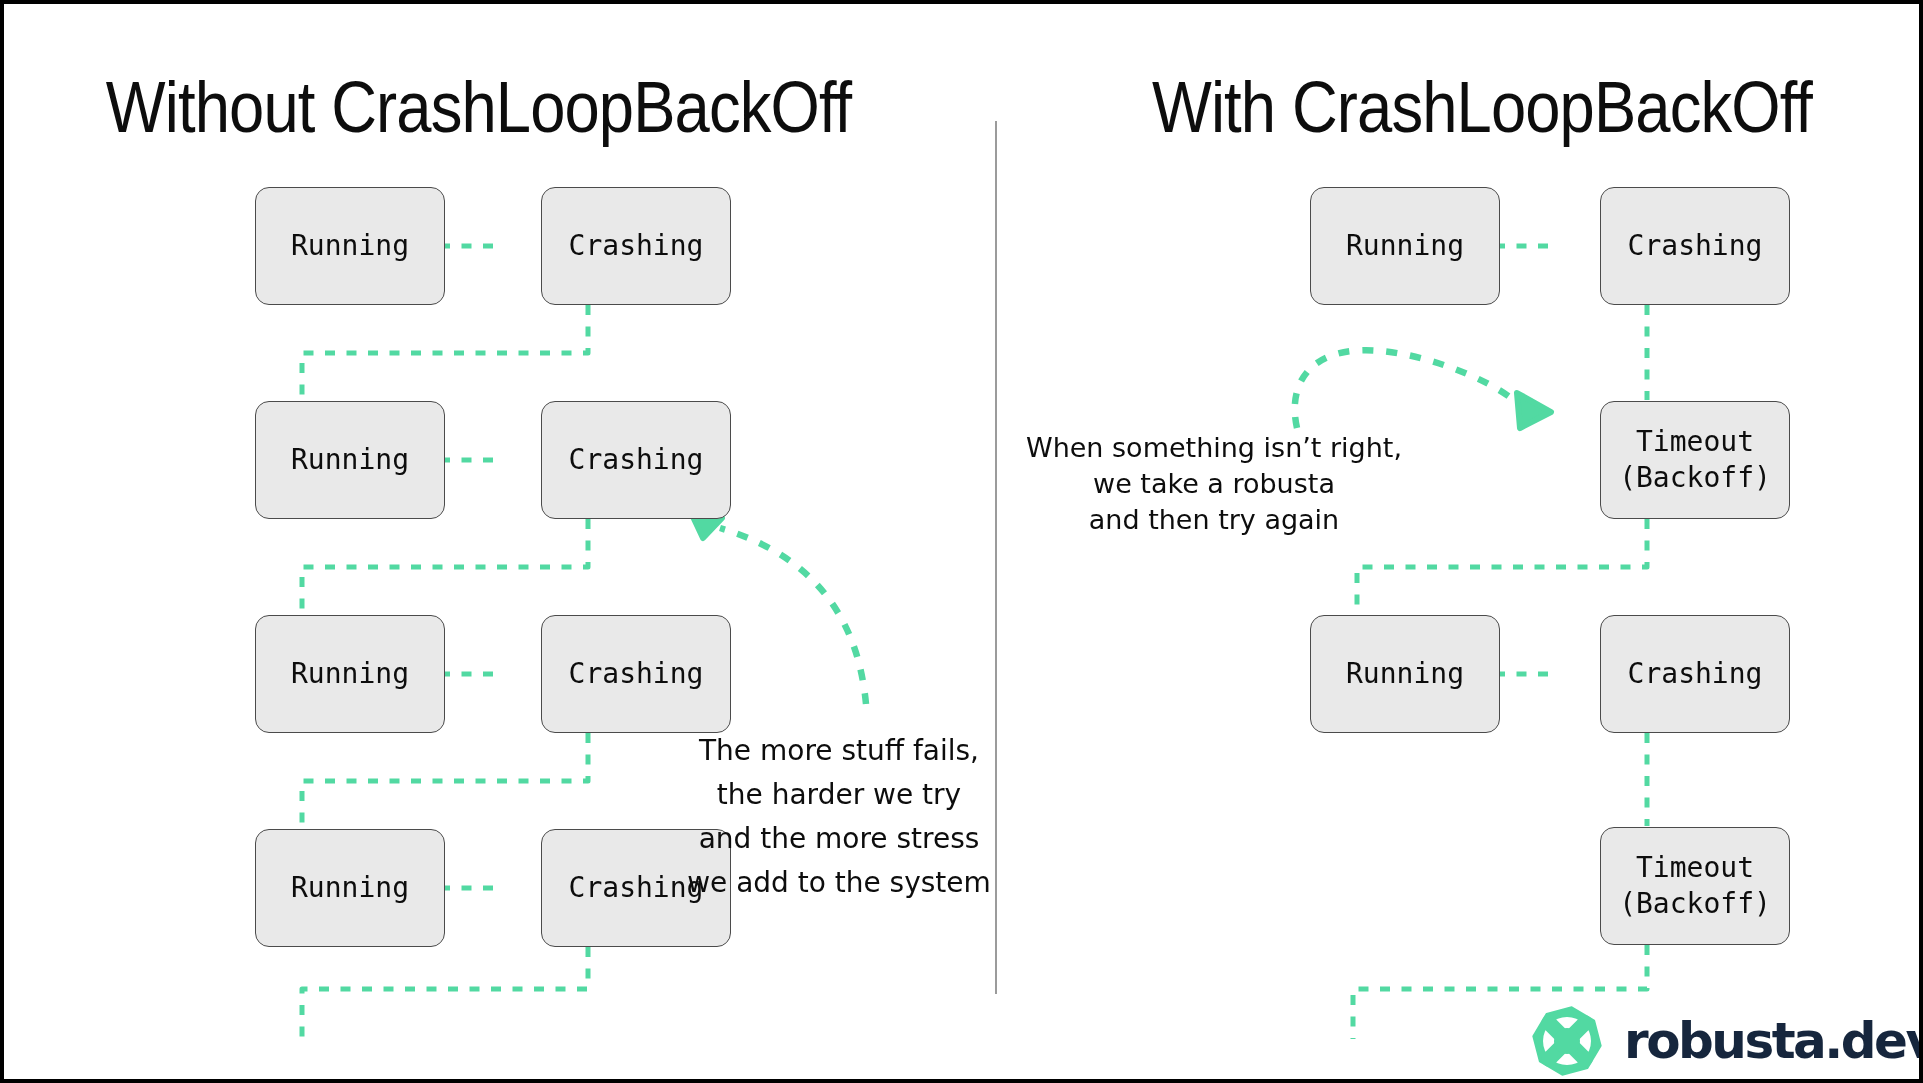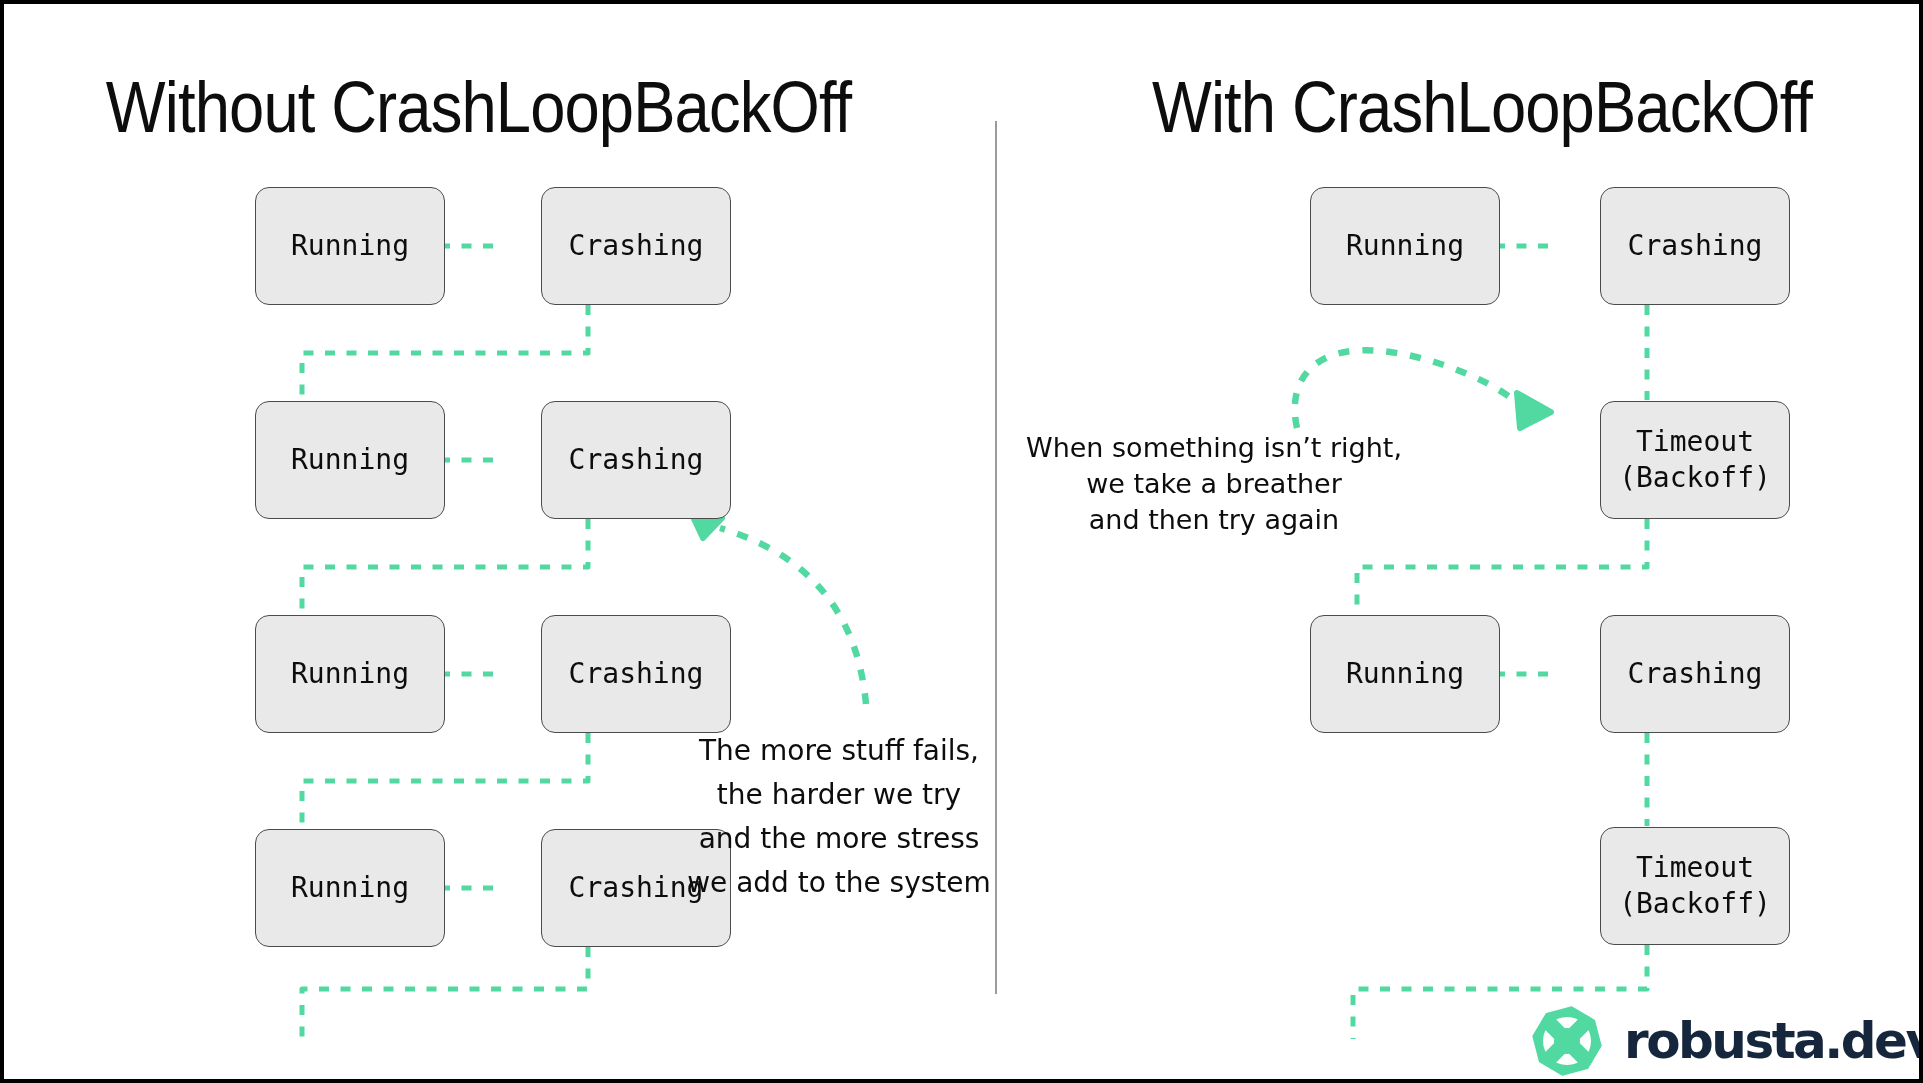--- a/index.html
+++ b/index.html
@@ -147,21 +147,21 @@
   <div class="node" style="left:1548px;top:611px;"><span>Crashing</span></div>
 
   <div class="node" style="left:1548px;top:823px;"><span>Timeout
 (Backoff)</span></div>
 
   <div class="annotation" id="left-annotation">The more stuff fails,
 the harder we try
 and the more stress
 we add to the system</div>
   <div class="annotation" id="right-annotation">When something isn’t right,
-we take a breather
+we take a robusta
 and then try again</div>
 
   <div id="logo">
     <svg width="70" height="70" viewBox="0 0 70 70">
       <g transform="rotate(8 35 35)">
         <polygon points="35,1 59,11 69,35 59,59 35,69 11,59 1,35 11,11" fill="#52d9a2" stroke="#52d9a2" stroke-width="2" stroke-linejoin="round"></polygon>
       </g>
       <circle cx="35" cy="35" r="24" fill="#ffffff"></circle>
       <g fill="#52d9a2">
         <rect x="2" y="27.5" width="66" height="15" rx="7" transform="rotate(45 35 35)"></rect>

